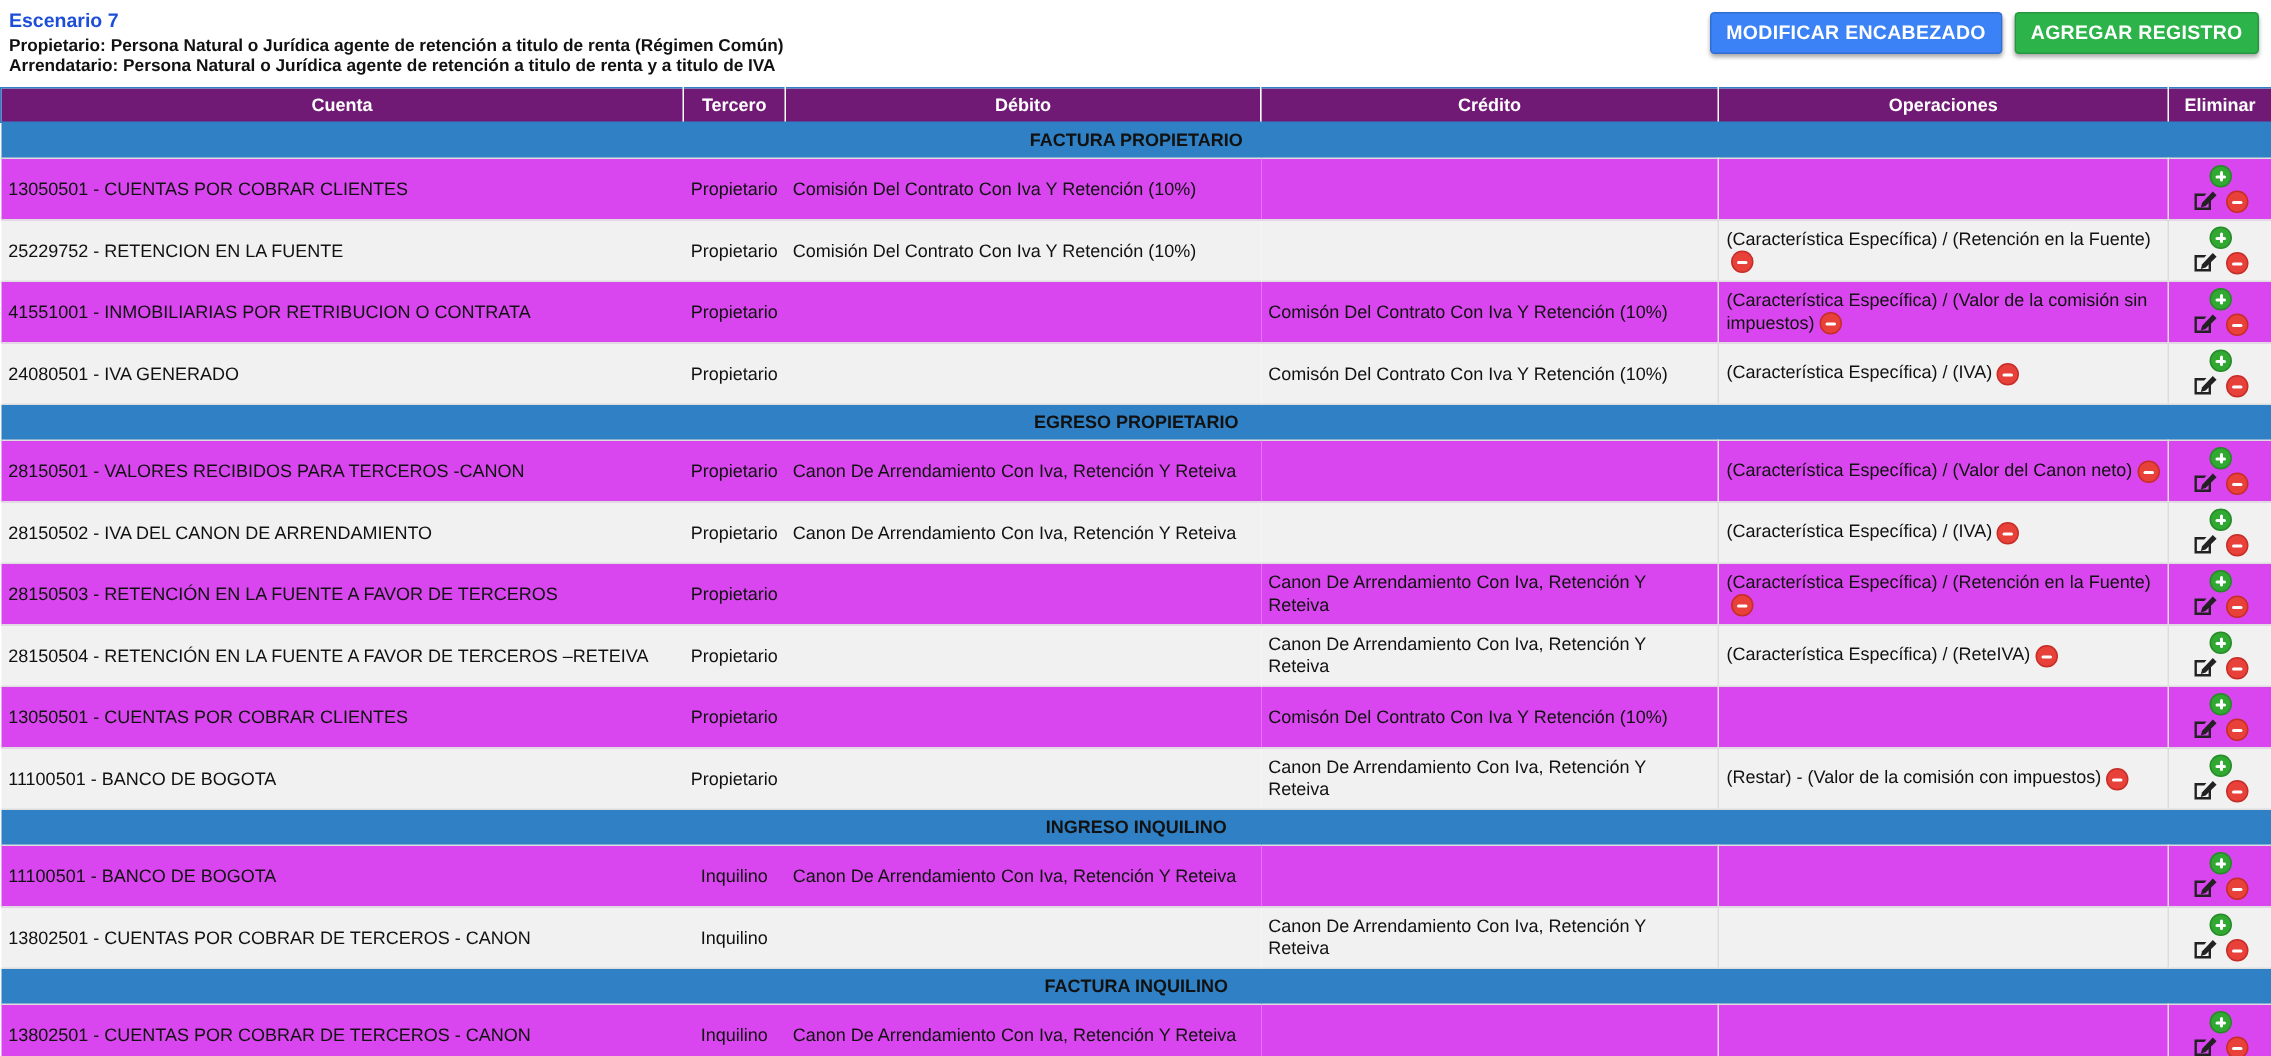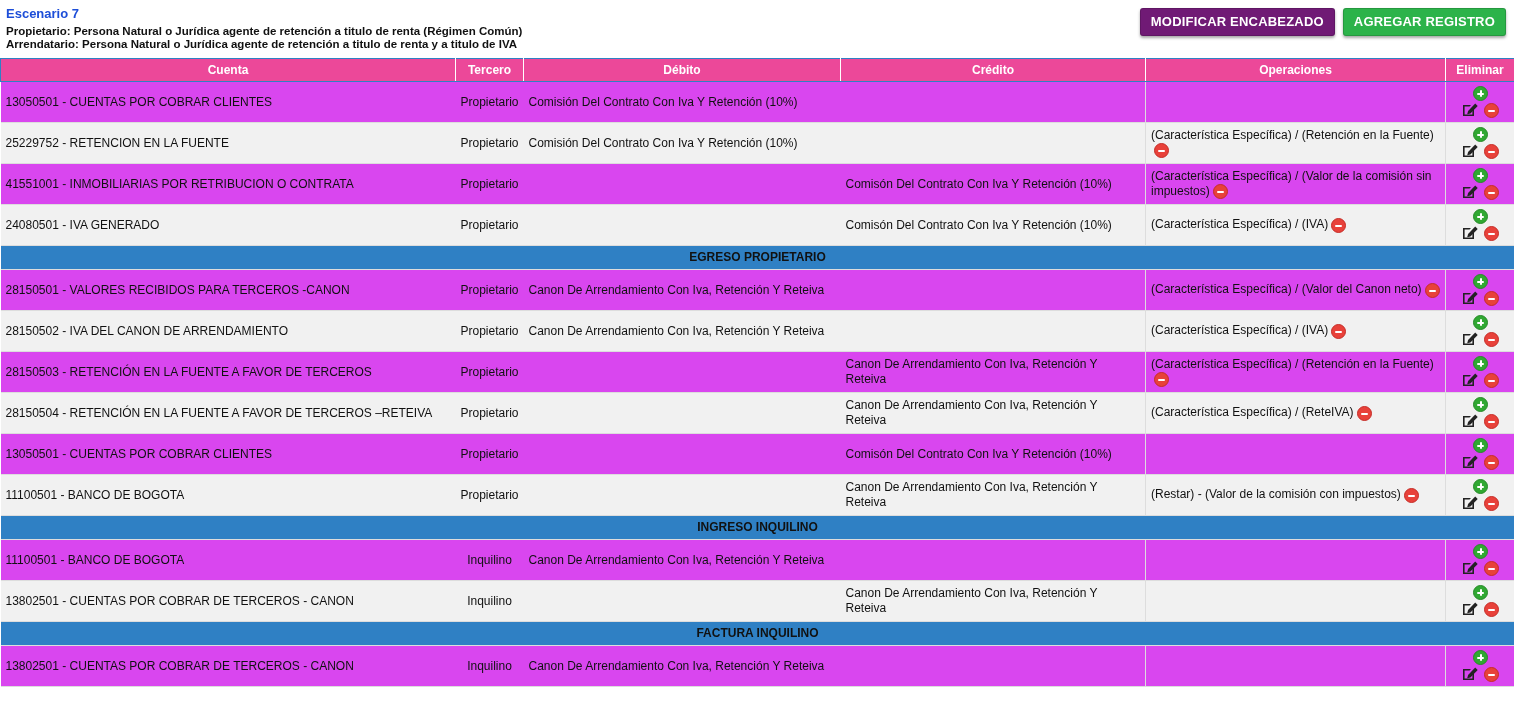--- a/index.html
+++ b/index.html
@@ -46,31 +46,31 @@
     font-weight: bold;
     color: #ffffff;
     letter-spacing: .2px;
     padding: 5px 10px 6px 10px;
     border: 1px solid rgba(0,0,0,.15);
     border-radius: 3px;
     cursor: pointer;
     box-shadow: 0 2px 3px rgba(0,0,0,.35);
     white-space: nowrap;
   }
-  .btn-modificar { background: #701a75; }
+  .btn-modificar { background: #3b82f6; }
   .btn-agregar { background: #2cb34a; }
 
   
   table.grid {
     width: 100%;
     border-collapse: collapse;
     table-layout: fixed;
   }
   table.grid th {
-    background: #ec4899;
+    background: #701a75;
     color: #ffffff;
     font-size: 12px;
     font-weight: bold;
     text-align: center;
     padding: 4px 3px;
     border: 1px solid #2f80c4;
     border-right-color: #ffffff;
     height: 21px;
   }
   table.grid th:last-child { border-right-color: #2f80c4; }
@@ -192,20 +192,23 @@
       <tr>
         <th class="c-cuenta">Cuenta</th>
         <th class="c-tercero">Tercero</th>
         <th class="c-debito">Débito</th>
         <th class="c-credito">Crédito</th>
         <th class="c-oper">Operaciones</th>
         <th class="c-elim">Eliminar</th>
       </tr>
     </thead>
     <tbody id="grid-body">
+        <tr class="section-row">
+          <td colspan="6">FACTURA PROPIETARIO</td>
+        </tr>
         <tr class="row-plain">
           <td class="c-cuenta">13050501 - CUENTAS POR COBRAR CLIENTES</td>
           <td class="c-tercero">Propietario</td>
           <td class="c-debito">Comisión Del Contrato Con Iva Y Retención (10%)</td>
           <td class="c-credito"></td>
           <td class="c-oper"><span class="oper-text"></span></td>
           <td class="c-elim">
             <span class="elim-stack">
               <span class="ico ico-plus"></span>
               <span class="elim-bottom">

